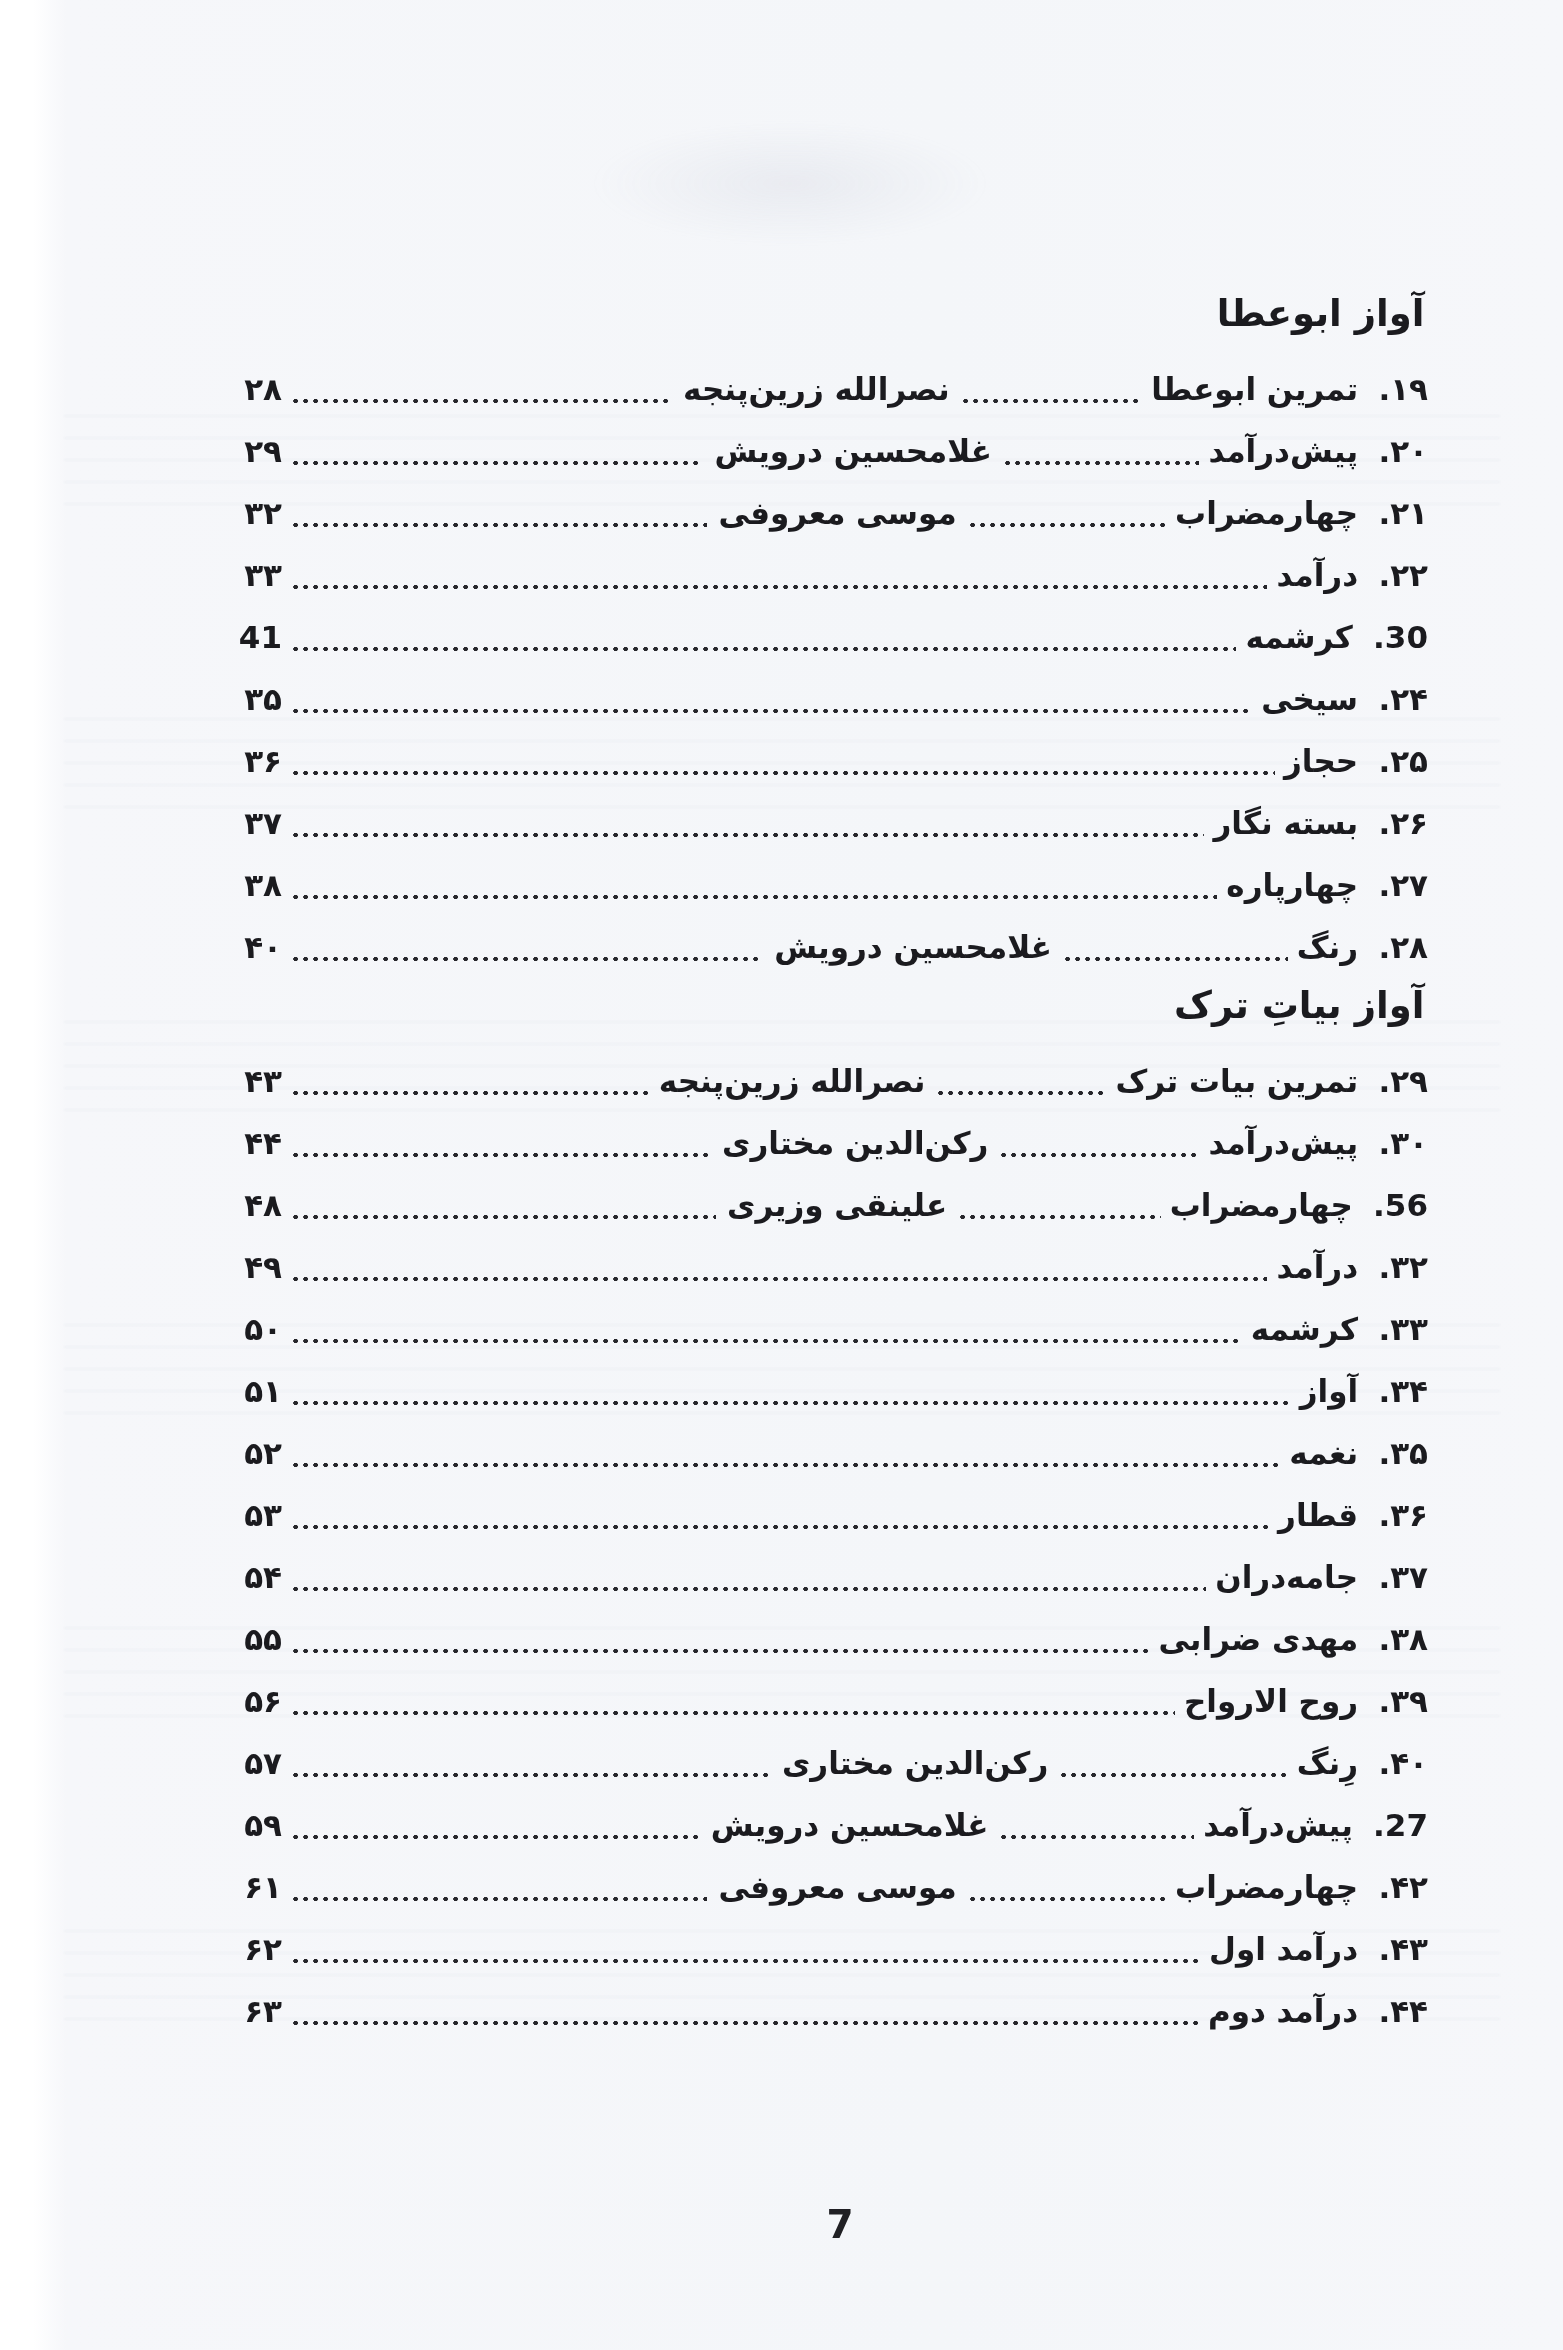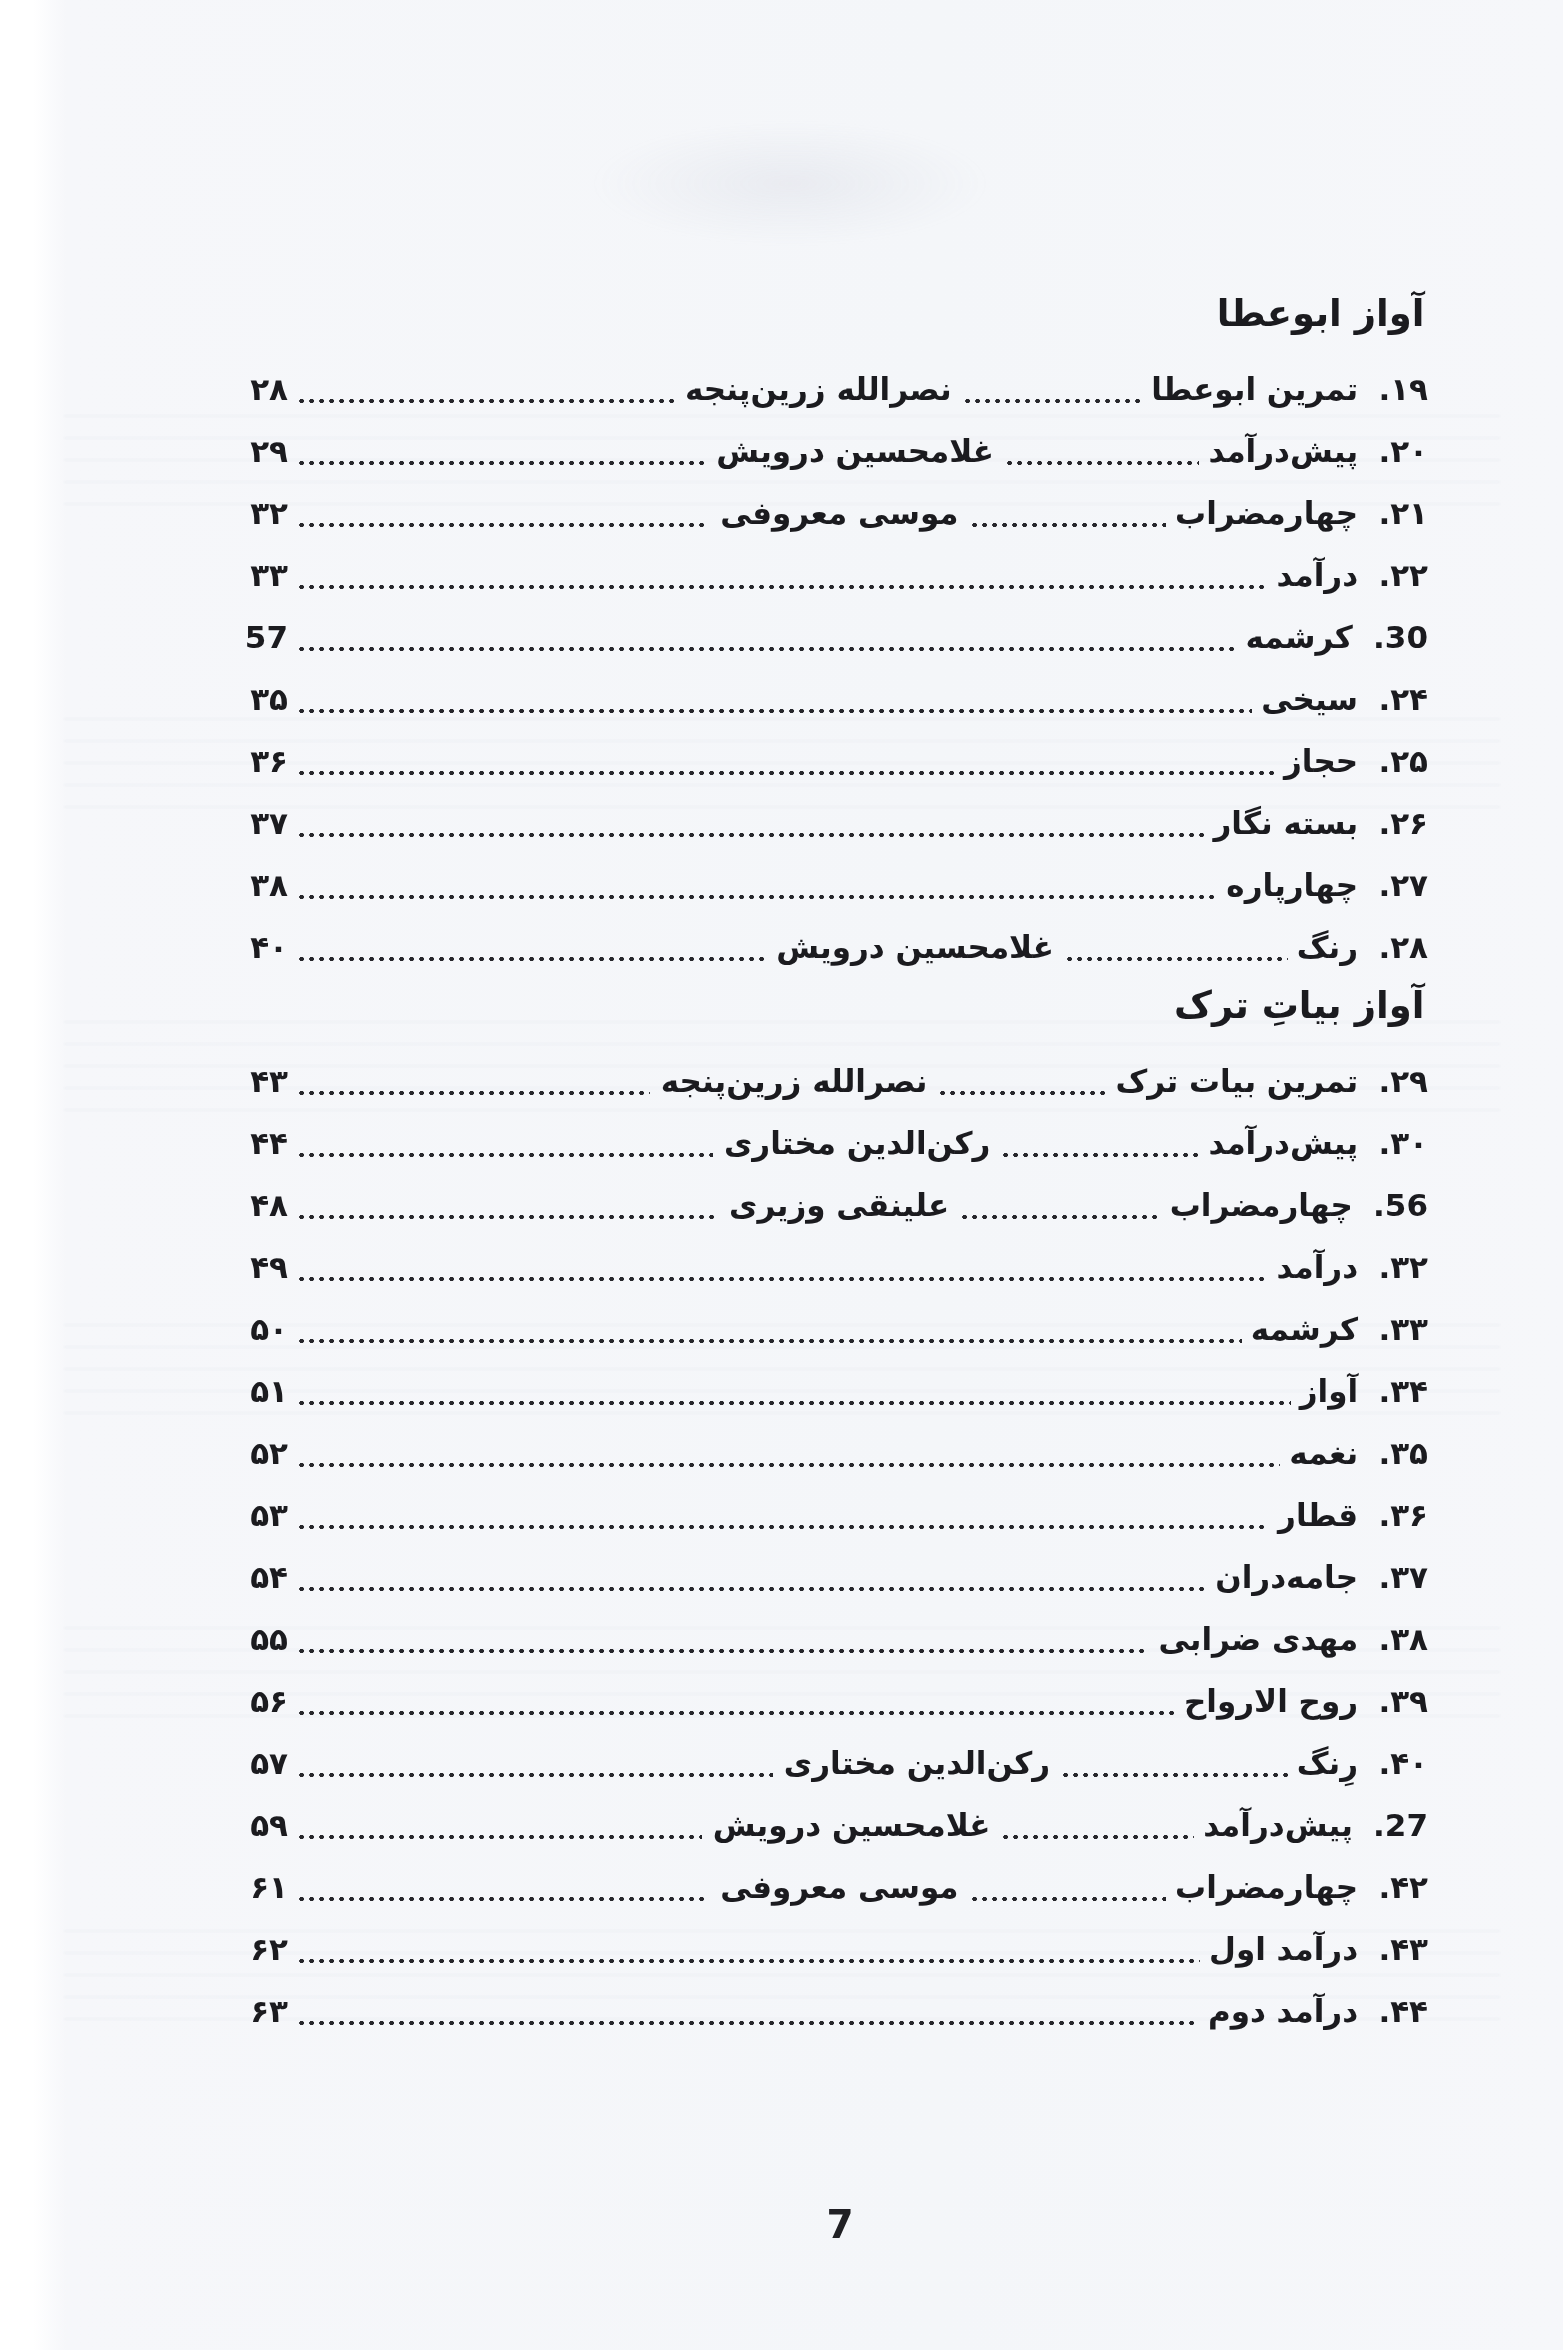--- a/index.html
+++ b/index.html
@@ -18,21 +18,21 @@
     position:absolute;left:64px;right:64px;height:110px;
     background:repeating-linear-gradient(0deg,rgba(110,120,145,0.10) 0 1.8px,transparent 1.8px 22px);
     opacity:.45;filter:blur(1.1px);pointer-events:none;
   }
   .ghost-smudge{
     position:absolute;top:119px;left:588px;width:404px;height:129px;
     background:radial-gradient(ellipse at center,rgba(140,145,170,0.10),transparent 70%);
     filter:blur(1.8px);pointer-events:none;
   }
   .toc{
-    position:absolute;top:292px;right:136px;left:235px;
+    position:absolute;top:292px;right:136px;left:229px;
     direction:rtl;text-align:right;
   }
   .section-header{
     font-size:37px;font-weight:bold;line-height:44px;
     margin:0 3.7px 22px 0;letter-spacing:0.5px;
   }
   .section-header.later{margin-top:6px;}
   .row{
     display:flex;align-items:center;height:62px;
     font-size:31px;font-weight:bold;white-space:nowrap;
@@ -98,21 +98,21 @@
     <div class="row">
       <span class="num">۲۲.</span>
       <span class="title">درآمد</span>
       <span class="dots"></span>
       <span class="pageno">۳۳</span>
     </div>
     <div class="row">
       <span class="num">30.</span>
       <span class="title">کرشمه</span>
       <span class="dots"></span>
-      <span class="pageno">57</span>
+      <span class="pageno">41</span>
     </div>
     <div class="row">
       <span class="num">۲۴.</span>
       <span class="title">سیخی</span>
       <span class="dots"></span>
       <span class="pageno">۳۵</span>
     </div>
     <div class="row">
       <span class="num">۲۵.</span>
       <span class="title">حجاز</span>

